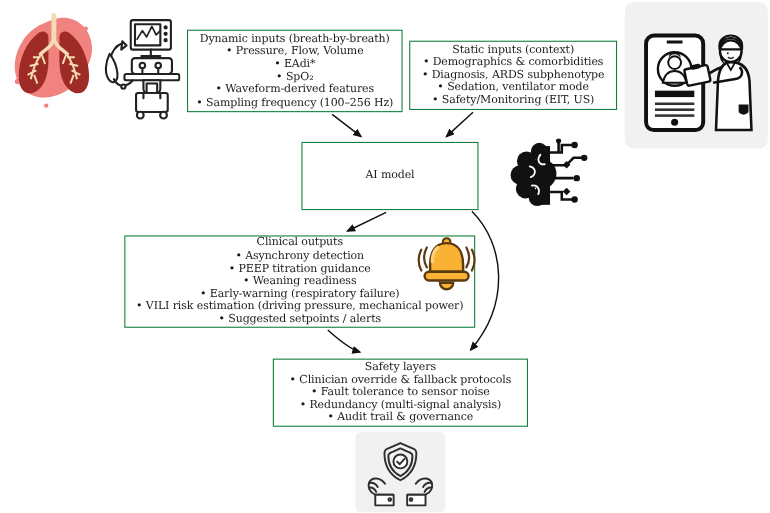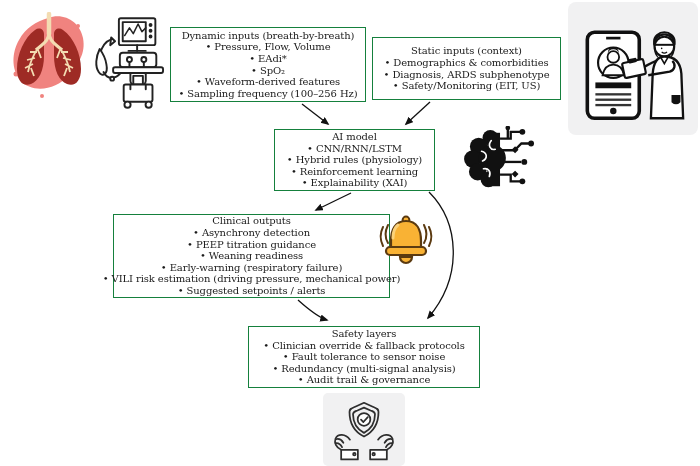--- a/index.html
+++ b/index.html
@@ -173,35 +173,30 @@
         <div class="box-item">• Waveform-derived features</div>
         <div class="box-item">• Sampling frequency (100–256 Hz)</div>
       </div>
   </div>
 
   <div class="dbox" style="left:372px;top:37px;width:189px;height:63px;">
     <div class="box-title">Static inputs (context)</div>
     <div>
         <div class="box-item">• Demographics &amp; comorbidities</div>
         <div class="box-item">• Diagnosis, ARDS subphenotype</div>
+        <div class="box-item">• Sedation, ventilator mode</div>
         <div class="box-item">• Safety/Monitoring (EIT, US)</div>
       </div>
   </div>
 
   <div class="dbox" style="left:274px;top:129px;width:161px;height:62px;">
     <div class="box-title">AI model</div>
-    <div>
-        <div class="box-item">• CNN/RNN/LSTM</div>
-        <div class="box-item">• Hybrid rules (physiology)</div>
-        <div class="box-item">• Reinforcement learning</div>
-        <div class="box-item">• Explainability (XAI)</div>
-      </div>
-  </div>
-
-  <div class="dbox" style="left:113px;top:214px;width:277px;height:84px;">
+  </div>
+
+  <div class="dbox" style="left:113px;top:214px;width:319px;height:84px;">
     <div class="box-title">Clinical outputs</div>
     <div>
         <div class="box-item">• Asynchrony detection</div>
         <div class="box-item">• PEEP titration guidance</div>
         <div class="box-item">• Weaning readiness</div>
         <div class="box-item">• Early-warning (respiratory failure)</div>
         <div class="box-item">• VILI risk estimation (driving pressure, mechanical power)</div>
         <div class="box-item">• Suggested setpoints / alerts</div>
       </div>
   </div>

